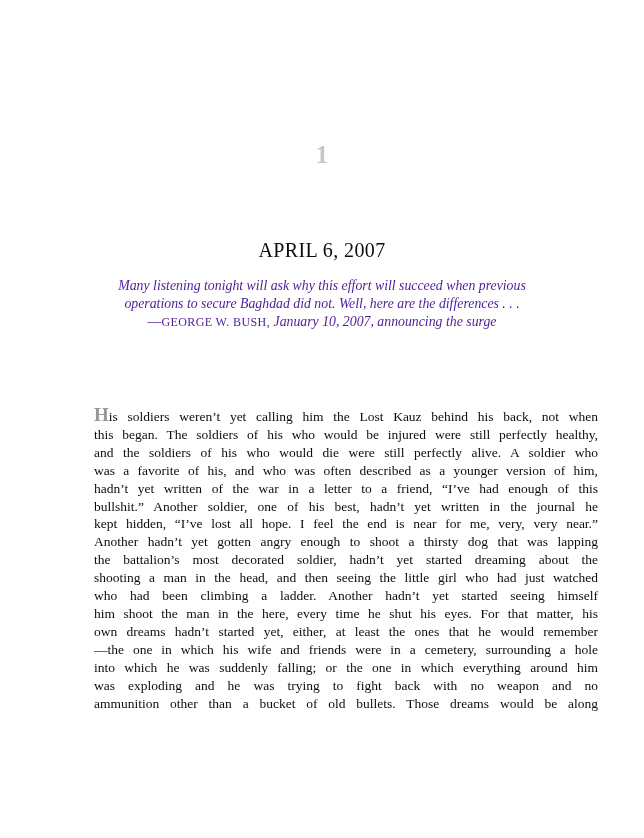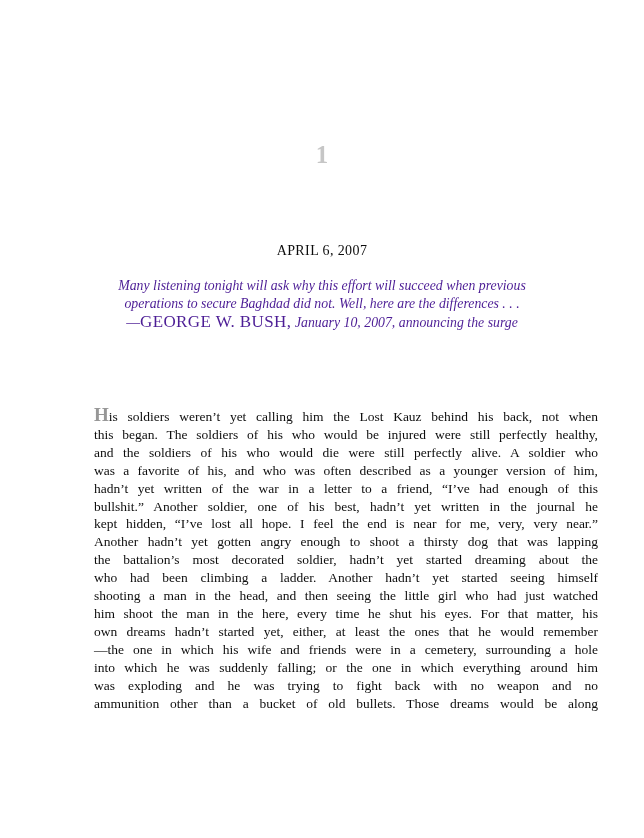--- a/index.html
+++ b/index.html
@@ -18,39 +18,39 @@
     text-align: center;
     font-size: 25px;
     line-height: 26px;
     font-weight: bold;
     color: #c6c6c6;
   }
   .date-heading {
     position: absolute;
     top: 240px; left: 0; width: 100%;
     text-align: center;
-    font-size: 14px;
+    font-size: 20px;
     line-height: 21px;
     letter-spacing: 0.4px;
     color: #0d0d0d;
   }
   .epigraph {
     position: absolute;
     top: 277px; left: 70px; width: 504px;
     text-align: center;
     font-style: italic;
     font-size: 13.8px;
     line-height: 18px;
     color: #4c1d95;
   }
   .epigraph-line { white-space: nowrap; }
   .attr-dash { font-style: normal; }
   .attr-name {
     font-style: normal;
-    font-size: 17px;
+    font-size: 12px;
     letter-spacing: 0.4px;
     text-align: center;
   }
   .body-text {
     position: absolute;
     top: 406px; left: 70px; width: 504px;
     font-size: 13.5px;
     line-height: 17.9px;
     color: #0d0d0d;
     margin-left: 24px;
@@ -85,22 +85,22 @@
   <div class="body-text">
     <div class="body-line"><span class="initial-cap">H</span><span>is soldiers weren’t yet calling him the Lost Kauz behind his back, not when</span></div>
     <div class="body-line">this began. The soldiers of his who would be injured were still perfectly healthy,</div>
     <div class="body-line">and the soldiers of his who would die were still perfectly alive. A soldier who</div>
     <div class="body-line">was a favorite of his, and who was often described as a younger version of him,</div>
     <div class="body-line">hadn’t yet written of the war in a letter to a friend, “I’ve had enough of this</div>
     <div class="body-line">bullshit.” Another soldier, one of his best, hadn’t yet written in the journal he</div>
     <div class="body-line">kept hidden, “I’ve lost all hope. I feel the end is near for me, very, very near.”</div>
     <div class="body-line">Another hadn’t yet gotten angry enough to shoot a thirsty dog that was lapping</div>
     <div class="body-line">the battalion’s most decorated soldier, hadn’t yet started dreaming about the</div>
+    <div class="body-line">shooting a man in the head, and then seeing the little girl who had just watched</div>
     <div class="body-line">who had been climbing a ladder. Another hadn’t yet started seeing himself</div>
-    <div class="body-line">shooting a man in the head, and then seeing the little girl who had just watched</div>
     <div class="body-line">him shoot the man in the here, every time he shut his eyes. For that matter, his</div>
     <div class="body-line">own dreams hadn’t started yet, either, at least the ones that he would remember</div>
     <div class="body-line">—the one in which his wife and friends were in a cemetery, surrounding a hole</div>
     <div class="body-line">into which he was suddenly falling; or the one in which everything around him</div>
     <div class="body-line">was exploding and he was trying to fight back with no weapon and no</div>
     <div class="body-line">ammunition other than a bucket of old bullets. Those dreams would be along</div>
   </div>
 
 </div>
 

